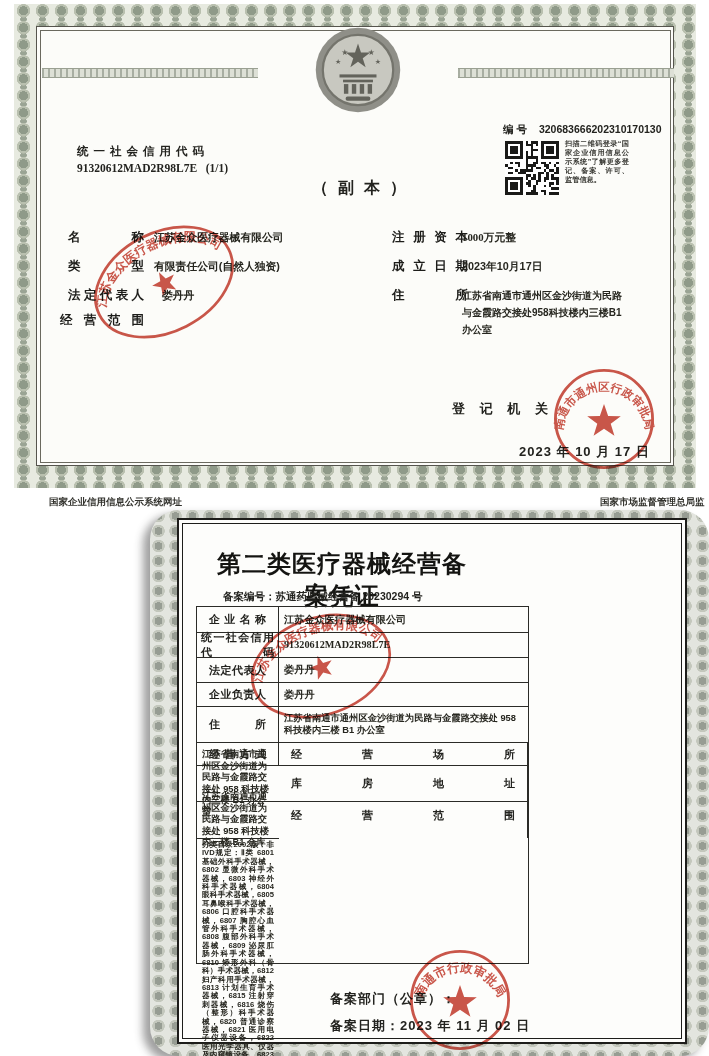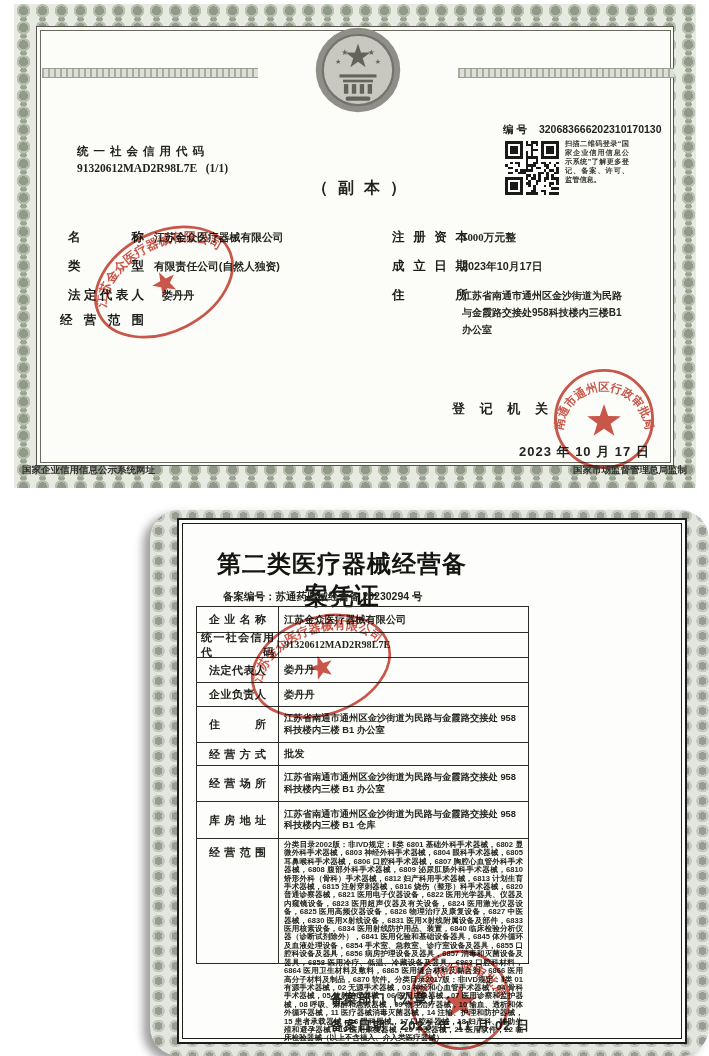--- a/index.html
+++ b/index.html
@@ -37,21 +37,21 @@
   .f-label{position:absolute;width:76px;font-size:12.5px;font-weight:bold;
     text-align:justify;text-align-last:justify;color:#1d1d1a;}
   .f-value{position:absolute;font-size:10.8px;font-weight:bold;color:#26261f;}
   .scope-text{line-height:9.9px;font-size:9px;text-align:justify;}
   .addr-text{line-height:17px;font-size:10px;}
 
   .registrar{position:absolute;left:438px;top:396px;width:96px;font-size:13px;font-weight:bold;
     text-align:justify;text-align-last:justify;}
   .lic-date{position:absolute;left:505px;top:439px;font-size:13px;font-weight:bold;letter-spacing:1px;}
 
-  .footer-text{position:absolute;top:464px;font-size:9.5px;font-weight:bold;color:#33332e;}
+  .footer-text{position:absolute;top:496px;font-size:9.5px;font-weight:bold;color:#33332e;margin-left:27px;}
   .footer-text.l{left:22px;} .footer-text.r{left:573px;}
 
   
   .seal{position:absolute;mix-blend-mode:multiply;opacity:.85;}
 
   
   .sheet2{position:absolute;left:150px;top:510px;width:559px;height:546px;
     background-color:#e3e5df;
     background-image:
       radial-gradient(circle at 50% 40%, #979d93 0 4px, #c3c7bc 4px 6px, rgba(0,0,0,0) 6.5px);
@@ -337,21 +337,20 @@
       <div class="vc" style="font-size:10.2px;">娄丹丹</div>
 
       <div class="lc">
           <span>住所</span>
         </div>
       <div class="vc">江苏省南通市通州区金沙街道为民路与金霞路交接处 958 科技楼内三楼 B1 办公室</div>
 
       <div class="lc">
           <span>经营方式</span>
         </div>
-      <div class="vc" style="font-size:10.2px;">批发</div>
 
       <div class="lc">
           <span>经营场所</span>
         </div>
       <div class="vc">江苏省南通市通州区金沙街道为民路与金霞路交接处 958 科技楼内三楼 B1 办公室</div>
 
       <div class="lc">
           <span>库房地址</span>
         </div>
       <div class="vc">江苏省南通市通州区金沙街道为民路与金霞路交接处 958 科技楼内三楼 B1 仓库</div>

